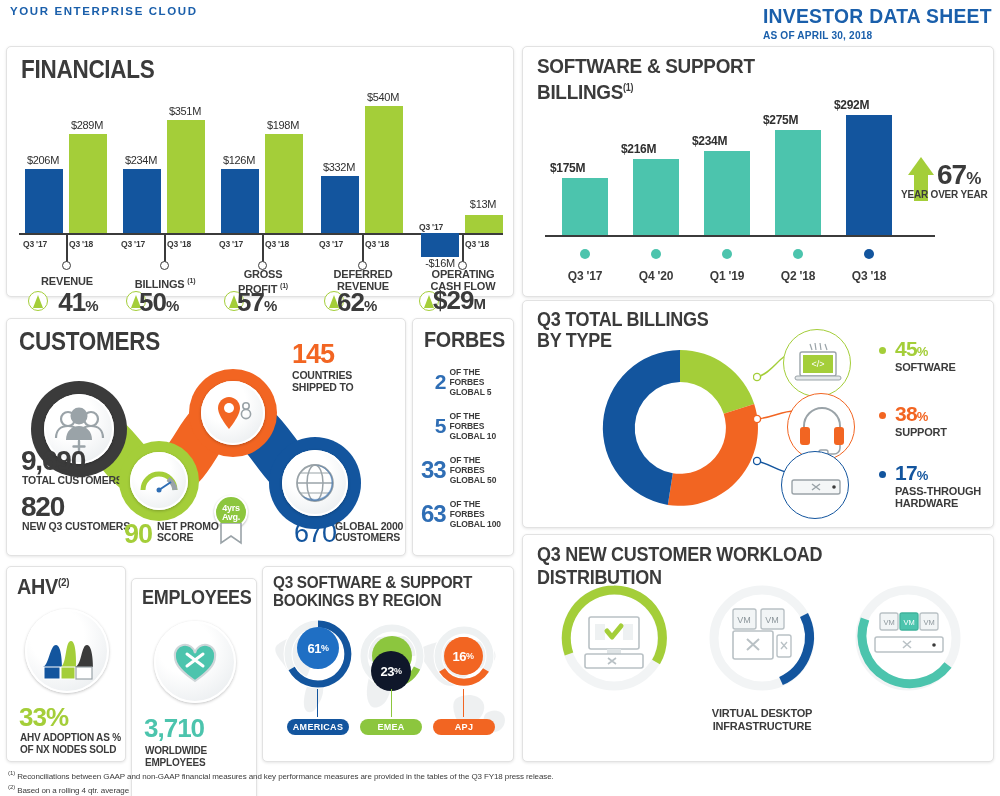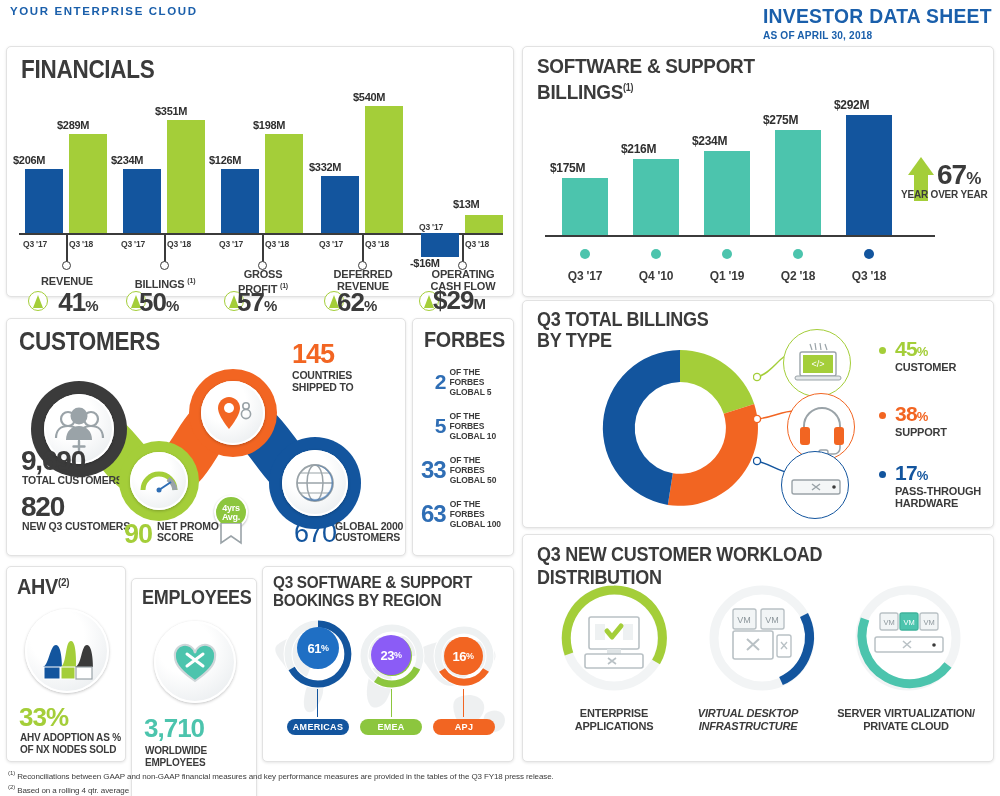--- a/index.html
+++ b/index.html
@@ -53,22 +53,22 @@
   
   #financials { left: 6px; top: 46px; width: 508px; height: 251px; }
   #fin-title { position: absolute; left: 14px; top: 8px; font-size: 25px; }
   .fin-group { position: absolute; top: 34px; height: 210px; }
   .bar {
     position: absolute; bottom: 0; width: 38px;
   }
   .bar.blue { background: #13559e; left: 2px; }
   .bar.green { background: #a4ce39; left: 46px; }
   .bar-label {
-    position: absolute; width: 60px; text-align: left;
-    font-size: 11px; font-weight: bold; color: #2f2f2f;
+    position: absolute; width: 60px; text-align: center;
+    font-size: 11px; font-weight: normal; color: #2f2f2f;
     letter-spacing: -0.3px;
   }
   .axis {
     position: absolute; left: 0; width: 100%;
     height: 2px; background: #3b3b3b;
   }
   .tick-row {
     position: absolute; width: 86px; font-size: 8.5px;
     font-weight: bold; color: #3b3b3b; letter-spacing: -0.2px;
   }
@@ -324,21 +324,21 @@
     <div class="axis" style="left:22px; top:188px; width:390px;"></div>
 
     <div class="ss-label" style="left:27px; top:114px;">$175M</div>
     <div class="ss-bar" style="left:39px; top:131px; height:57px;"></div>
     <div class="ss-dot" style="left:57px; top:202px;"></div>
     <div class="ss-xlabel" style="left:27px; top:222px;">Q3 '17</div>
 
     <div class="ss-label" style="left:98px; top:95px;">$216M</div>
     <div class="ss-bar" style="left:110px; top:112px; height:76px;"></div>
     <div class="ss-dot" style="left:128px; top:202px;"></div>
-    <div class="ss-xlabel" style="left:98px; top:222px;">Q4 '10</div>
+    <div class="ss-xlabel" style="left:98px; top:222px;">Q4 '20</div>
 
     <div class="ss-label" style="left:169px; top:87px;">$234M</div>
     <div class="ss-bar" style="left:181px; top:104px; height:84px;"></div>
     <div class="ss-dot" style="left:199px; top:202px;"></div>
     <div class="ss-xlabel" style="left:169px; top:222px;">Q1 '19</div>
 
     <div class="ss-label" style="left:240px; top:66px;">$275M</div>
     <div class="ss-bar" style="left:252px; top:83px; height:105px;"></div>
     <div class="ss-dot" style="left:270px; top:202px;"></div>
     <div class="ss-xlabel" style="left:240px; top:222px;">Q2 '18</div>
@@ -474,21 +474,21 @@
       <svg viewBox="0 0 68 68" width="68" height="68">
         <rect x="16" y="22" width="36" height="24" rx="2" fill="#fff" stroke="#9aa3a8" stroke-width="1.4"></rect>
         <rect x="19" y="25" width="30" height="18" fill="#a4ce39"></rect>
         <text x="34" y="37" font-size="9" fill="#fff" text-anchor="middle" font-family="Liberation Sans, sans-serif">&lt;/&gt;</text>
         <rect x="11" y="46" width="46" height="4" rx="2" fill="#e4e8ea" stroke="#9aa3a8" stroke-width="1"></rect>
         <path d="M26 14l2 6M31 13l1 7M36 13l1 7M41 14l2 6" stroke="#9aa3a8" stroke-width="1.2"></path>
       </svg>
     </div>
     <div class="legend-dot" style="left:356px; top:46px; background:#a4ce39;"></div>
     <div class="legend-pct" style="left:372px; top:36px; color:#a4ce39;"><span>45</span><span class="pct">%</span></div>
-    <div class="legend-cap" style="left:372px; top:60px;"><span>CUSTOMER</span></div>
+    <div class="legend-cap" style="left:372px; top:60px;"><span>SOFTWARE</span></div>
 
     <div class="icon-circle" style="left:264px; top:92px; width:68px; height:68px; border:1.6px solid #f26522;">
       <svg viewBox="0 0 68 68" width="68" height="68">
         <path d="M16 36v-4a18 18 0 0 1 36 0v4" fill="none" stroke="#9aa3a8" stroke-width="2"></path>
         <rect x="12" y="33" width="10" height="18" rx="3" fill="#f26522"></rect>
         <rect x="46" y="33" width="10" height="18" rx="3" fill="#f26522"></rect>
         <path d="M52 51v3a6 6 0 0 1-6 6h-7" fill="none" stroke="#9aa3a8" stroke-width="1.6"></path>
         <rect x="31" y="56" width="9" height="6" rx="2" fill="none" stroke="#9aa3a8" stroke-width="1.4"></rect>
       </svg>
     </div>
@@ -565,21 +565,21 @@
     <div class="region-stem" style="left:54px; top:122px; height:28px; background:#13559e;"></div>
     <div class="region-pill" style="left:24px; top:152px; background:#13559e;">AMERICAS</div>
 
     <svg width="74" height="74" style="position:absolute;left:92px;top:52px;">
       <circle cx="37" cy="37" r="28" fill="none" stroke="#ffffff" stroke-width="9"></circle>
       <circle cx="37" cy="37" r="28" fill="none" stroke="#eef1f2" stroke-width="7"></circle>
       <path d="M 62,49 A 28,28 0 0 1 37,65" fill="none" stroke="#8cc63e" stroke-width="7"></path>
       <path d="M 37,65 A 28,28 0 0 1 21,60" fill="none" stroke="#8cc63e" stroke-width="7"></path>
       <circle cx="37" cy="37" r="20" fill="#8cc63e"></circle>
     </svg>
-    <div class="region-pct" style="left:108px; top:68px; background:#8b5cf6; width:40px; height:40px;">
+    <div class="region-pct" style="left:108px; top:84px; background:#0f172a; width:40px; height:40px;">
         <span>23</span>
         <span class="pct">%</span>
       </div>
     <div class="region-stem" style="left:128px; top:122px; height:28px; background:#8cc63e;"></div>
     <div class="region-pill" style="left:97px; top:152px; background:#8cc63e;">EMEA</div>
 
     <svg width="70" height="70" style="position:absolute;left:166px;top:54px;">
       <circle cx="35" cy="35" r="26" fill="none" stroke="#ffffff" stroke-width="9"></circle>
       <circle cx="35" cy="35" r="26" fill="none" stroke="#eef1f2" stroke-width="7"></circle>
       <path d="M 57,49 A 26,26 0 0 1 13,49" fill="none" stroke="#f26522" stroke-width="7"></path>
@@ -603,56 +603,54 @@
       <g>
         <rect x="34" y="38" width="50" height="32" rx="2" fill="#fff" stroke="#b9c1c5" stroke-width="1.6"></rect>
         <rect x="40" y="45" width="10" height="16" fill="#eef1f2"></rect>
         <rect x="68" y="45" width="10" height="16" fill="#eef1f2"></rect>
         <path d="M52 52l5 6 9-11" stroke="#a4ce39" stroke-width="5" fill="none" stroke-linecap="round" stroke-linejoin="round"></path>
         <rect x="52" y="70" width="14" height="5" fill="#dfe4e6"></rect>
         <rect x="30" y="75" width="58" height="14" rx="2" fill="#fff" stroke="#b9c1c5" stroke-width="1.6"></rect>
         <path d="M53 79l8 6M61 79l-8 6" stroke="#b9c1c5" stroke-width="1.6"></path>
       </g>
     </svg>
-    <div class="wl-cap" style="left:16px; top:172px;"><span>ENTERPRISE</span><br><span>APPLICATIONS</span></div>
 
     <svg width="118" height="118" style="position:absolute; left:180px; top:44px;">
       <circle cx="59" cy="59" r="48" fill="none" stroke="#ffffff" stroke-width="11"></circle>
       <circle cx="59" cy="59" r="48" fill="none" stroke="#f2f4f5" stroke-width="9"></circle>
       <path d="M 101,36 A 48,48 0 0 1 78,102" fill="none" stroke="#13559e" stroke-width="9"></path>
       <g>
         <rect x="30" y="30" width="23" height="20" rx="2" fill="#f2f5f6" stroke="#b9c1c5" stroke-width="1.4"></rect>
         <text x="41" y="44" font-size="9" fill="#8d979c" text-anchor="middle" font-family="Liberation Sans, sans-serif">VM</text>
         <rect x="58" y="30" width="23" height="20" rx="2" fill="#f2f5f6" stroke="#b9c1c5" stroke-width="1.4"></rect>
         <text x="69" y="44" font-size="9" fill="#8d979c" text-anchor="middle" font-family="Liberation Sans, sans-serif">VM</text>
         <rect x="30" y="52" width="40" height="28" rx="2" fill="#fff" stroke="#b9c1c5" stroke-width="1.6"></rect>
         <path d="M44 60l12 11M56 60l-12 11" stroke="#b9c1c5" stroke-width="2"></path>
         <rect x="74" y="56" width="14" height="22" rx="2" fill="#fff" stroke="#b9c1c5" stroke-width="1.4"></rect>
         <path d="M78 63l6 7M84 63l-6 7" stroke="#b9c1c5" stroke-width="1.3"></path>
       </g>
     </svg>
-    <div class="wl-cap" style="left:150px; top:172px;font-style:italic;"><span>VIRTUAL DESKTOP</span><br><span>INFRASTRUCTURE</span></div>
+    <div class="wl-cap" style="left:164px; top:172px;"><span>VIRTUAL DESKTOP</span><br><span>INFRASTRUCTURE</span></div>
 
     <svg width="118" height="118" style="position:absolute; left:326px; top:44px;">
       <circle cx="59" cy="59" r="48" fill="none" stroke="#ffffff" stroke-width="11"></circle>
       <circle cx="59" cy="59" r="48" fill="none" stroke="#f2f4f5" stroke-width="9"></circle>
       <path d="M 16,40 A 48,48 0 0 0 99,86" fill="none" stroke="#4cc4ad" stroke-width="9"></path>
       <g>
         <rect x="31" y="34" width="18" height="17" rx="2" fill="#f2f5f6" stroke="#b9c1c5" stroke-width="1.3"></rect>
         <text x="40" y="46" font-size="7.5" fill="#8d979c" text-anchor="middle" font-family="Liberation Sans, sans-serif">VM</text>
         <rect x="51" y="34" width="18" height="17" rx="2" fill="#4cc4ad" stroke="#3fb39c" stroke-width="1.3"></rect>
         <text x="60" y="46" font-size="7.5" fill="#fff" text-anchor="middle" font-family="Liberation Sans, sans-serif">VM</text>
         <rect x="71" y="34" width="18" height="17" rx="2" fill="#f2f5f6" stroke="#b9c1c5" stroke-width="1.3"></rect>
         <text x="80" y="46" font-size="7.5" fill="#8d979c" text-anchor="middle" font-family="Liberation Sans, sans-serif">VM</text>
         <rect x="26" y="58" width="68" height="15" rx="2" fill="#fff" stroke="#b9c1c5" stroke-width="1.5"></rect>
         <path d="M54 62l8 7M62 62l-8 7" stroke="#b9c1c5" stroke-width="1.6"></path>
         <circle cx="85" cy="66" r="1.8" fill="#3b3b3b"></circle>
       </g>
     </svg>
-    <div class="wl-cap" style="left:308px; top:172px;"><span>SERVER VIRTUALIZATION/</span><br><span>PRIVATE CLOUD</span></div>
   </div>
 
   <div class="footnotes">
     <div class="fn"><sup>(1)</sup><span> Reconciliations between GAAP and non-GAAP financial measures and key performance measures are provided in the tables of the Q3 FY18 press release.</span></div>
     <div class="fn"><sup>(2)</sup><span> Based on a rolling 4 qtr. average</span></div>
   </div>
 
 </div>
 
 </body></html>

